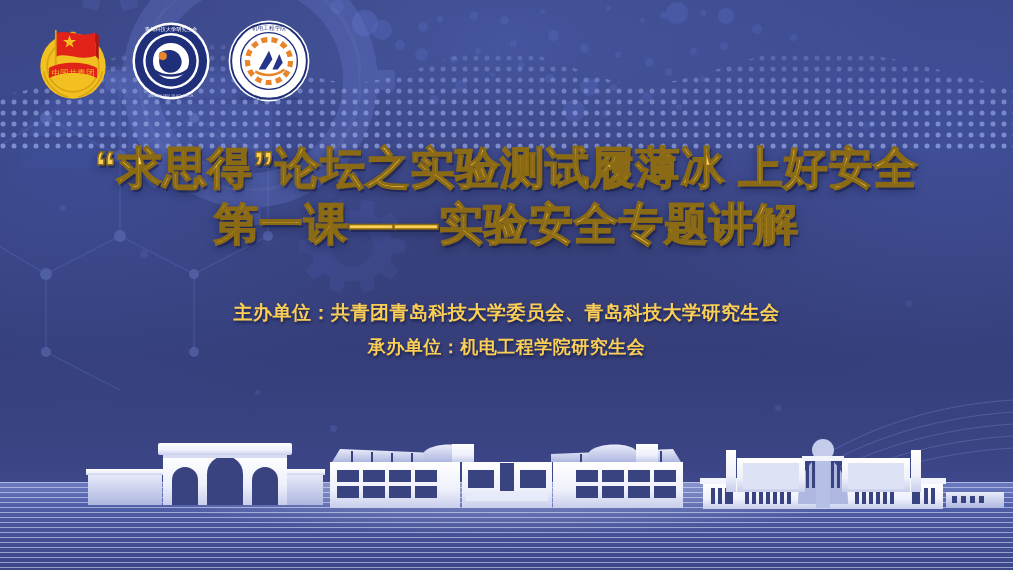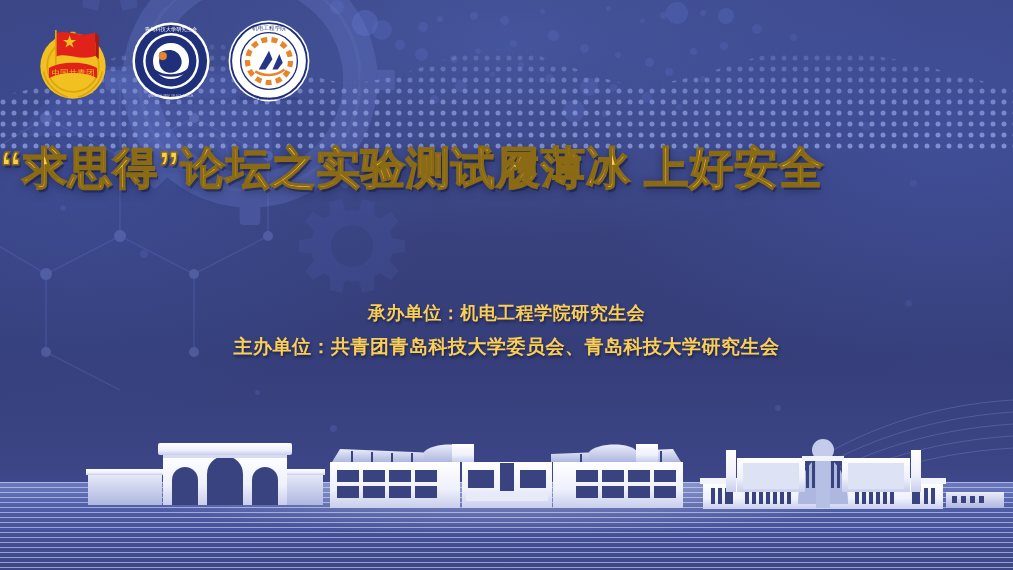--- a/index.html
+++ b/index.html
@@ -43,21 +43,21 @@
   .ground::after{
     content:"";position:absolute;inset:0;
     background:radial-gradient(ellipse 70% 120% at 50% -10%, rgba(255,255,255,.35) 0%, rgba(255,255,255,0) 60%);
   }
 
   
   .logos{position:absolute;left:30px;top:18px;display:flex;align-items:center;gap:14px;z-index:6;}
   .logo{position:relative;}
 
   
-  .titleblock{position:absolute;left:0;top:140px;width:100%;text-align:left;z-index:7;}
+  .titleblock{position:absolute;left:0;top:140px;width:100%;text-align:center;z-index:7;}
   .t-line{
     font-size:44px;line-height:56px;font-weight:bold;letter-spacing:1px;
     color:#FBCF55;
     -webkit-text-stroke:1.5px #8a6a14;
     text-shadow:
       0 0 1px #8a6a14,
       2px 3px 0 rgba(24,30,70,.55),
       0 3px 10px rgba(10,14,44,.55);
     white-space:nowrap;
   }
@@ -297,25 +297,26 @@
         </g>
         <g fill="#1F2F7A" font-size="3.3" font-family="'Liberation Sans',sans-serif">
           <text x="50" y="95" text-anchor="middle">COLLEGE OF ELECTROMECHANICAL ENG.</text>
         </g>
       </svg>
     </div>
   </div>
 
   <div class="titleblock">
     <div class="t-line">“求思得”论坛之实验测试履薄冰 上好安全</div>
+    <div class="t-line">第一课——实验安全专题讲解</div>
   </div>
 
   <div class="sublines">
+    <div class="s-line">主办单位：共青团青岛科技大学委员会、青岛科技大学研究生会</div>
     <div class="s-line small">承办单位：机电工程学院研究生会</div>
-    <div class="s-line">主办单位：共青团青岛科技大学委员会、青岛科技大学研究生会</div>
   </div>
 
   <svg class="skyline" viewBox="0 0 1013 130">
     <defs>
       <linearGradient id="bld" x1="0" y1="0" x2="0" y2="1">
         <stop offset="0%" stop-color="#FFFFFF"></stop>
         <stop offset="60%" stop-color="#EEF0FB"></stop>
         <stop offset="100%" stop-color="#C8CEEC"></stop>
       </linearGradient>
       <linearGradient id="bldDim" x1="0" y1="0" x2="0" y2="1">

